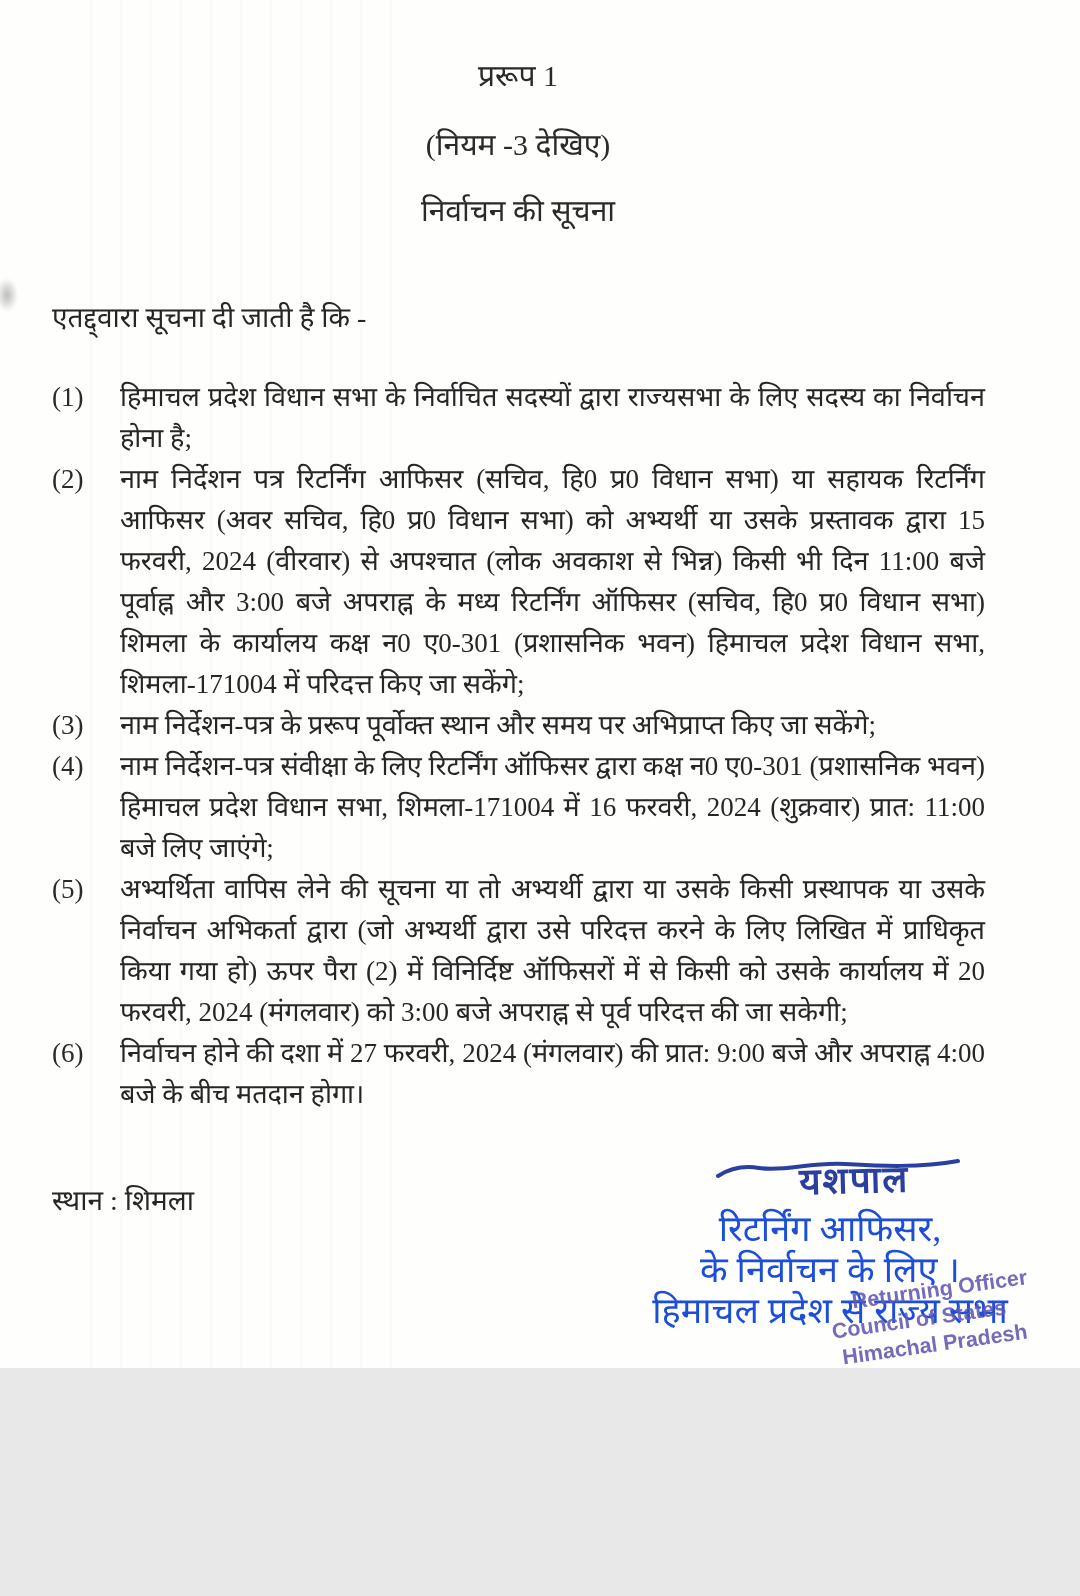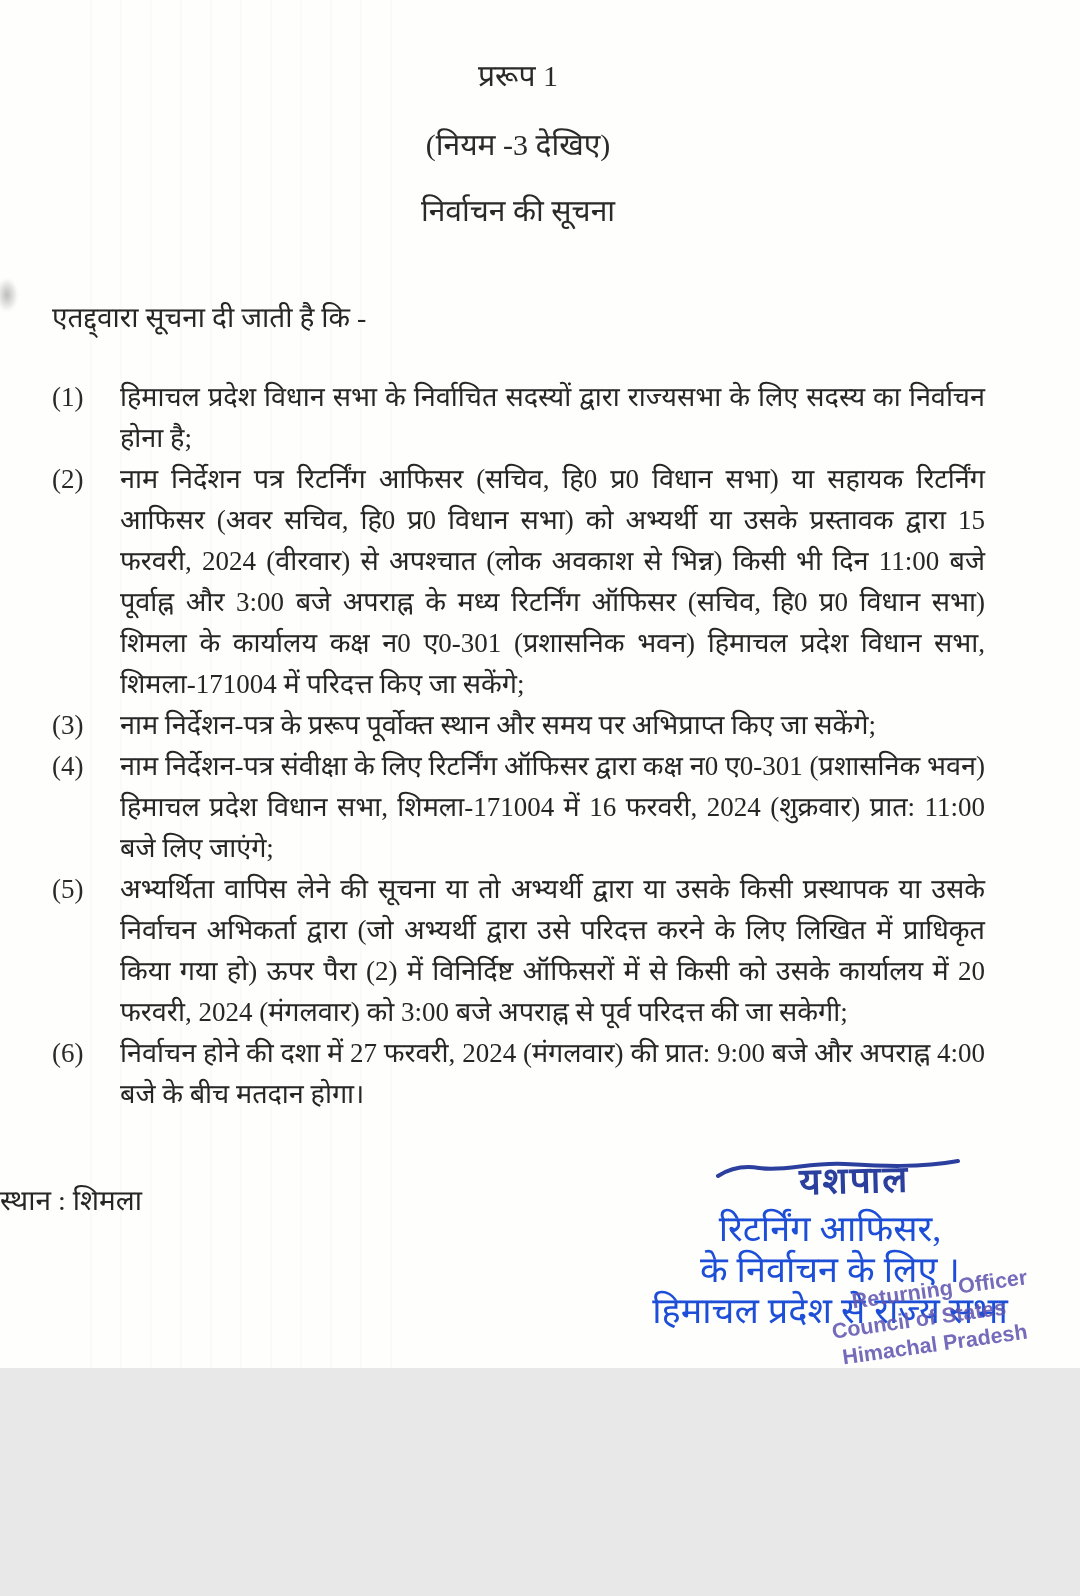--- a/index.html
+++ b/index.html
@@ -40,21 +40,21 @@
   }
   .clause{display:flex;align-items:flex-start;}
   .clause .num{
     flex:0 0 68px;font-size:27px;line-height:41px;color:#2a2a2a;
   }
   .clause .txt{
     flex:1;font-size:27px;line-height:41px;color:#262626;
     text-align:justify;text-justify:inter-word;
   }
 
-  .footer{position:relative;margin-top:64px;}
+  .footer{position:relative;margin-top:64px;padding-left:52px;}
   .footer .left div{font-size:28px;line-height:44px;color:#262626;}
 
   .rightblock{
     position:absolute;top:-36px;right:55px;width:390px;
     text-align:center;
   }
   .sig{
     position:relative;height:64px;margin:0 28px 2px 80px;
     color:var(--sig-ink,#2b3f9e);
   }

